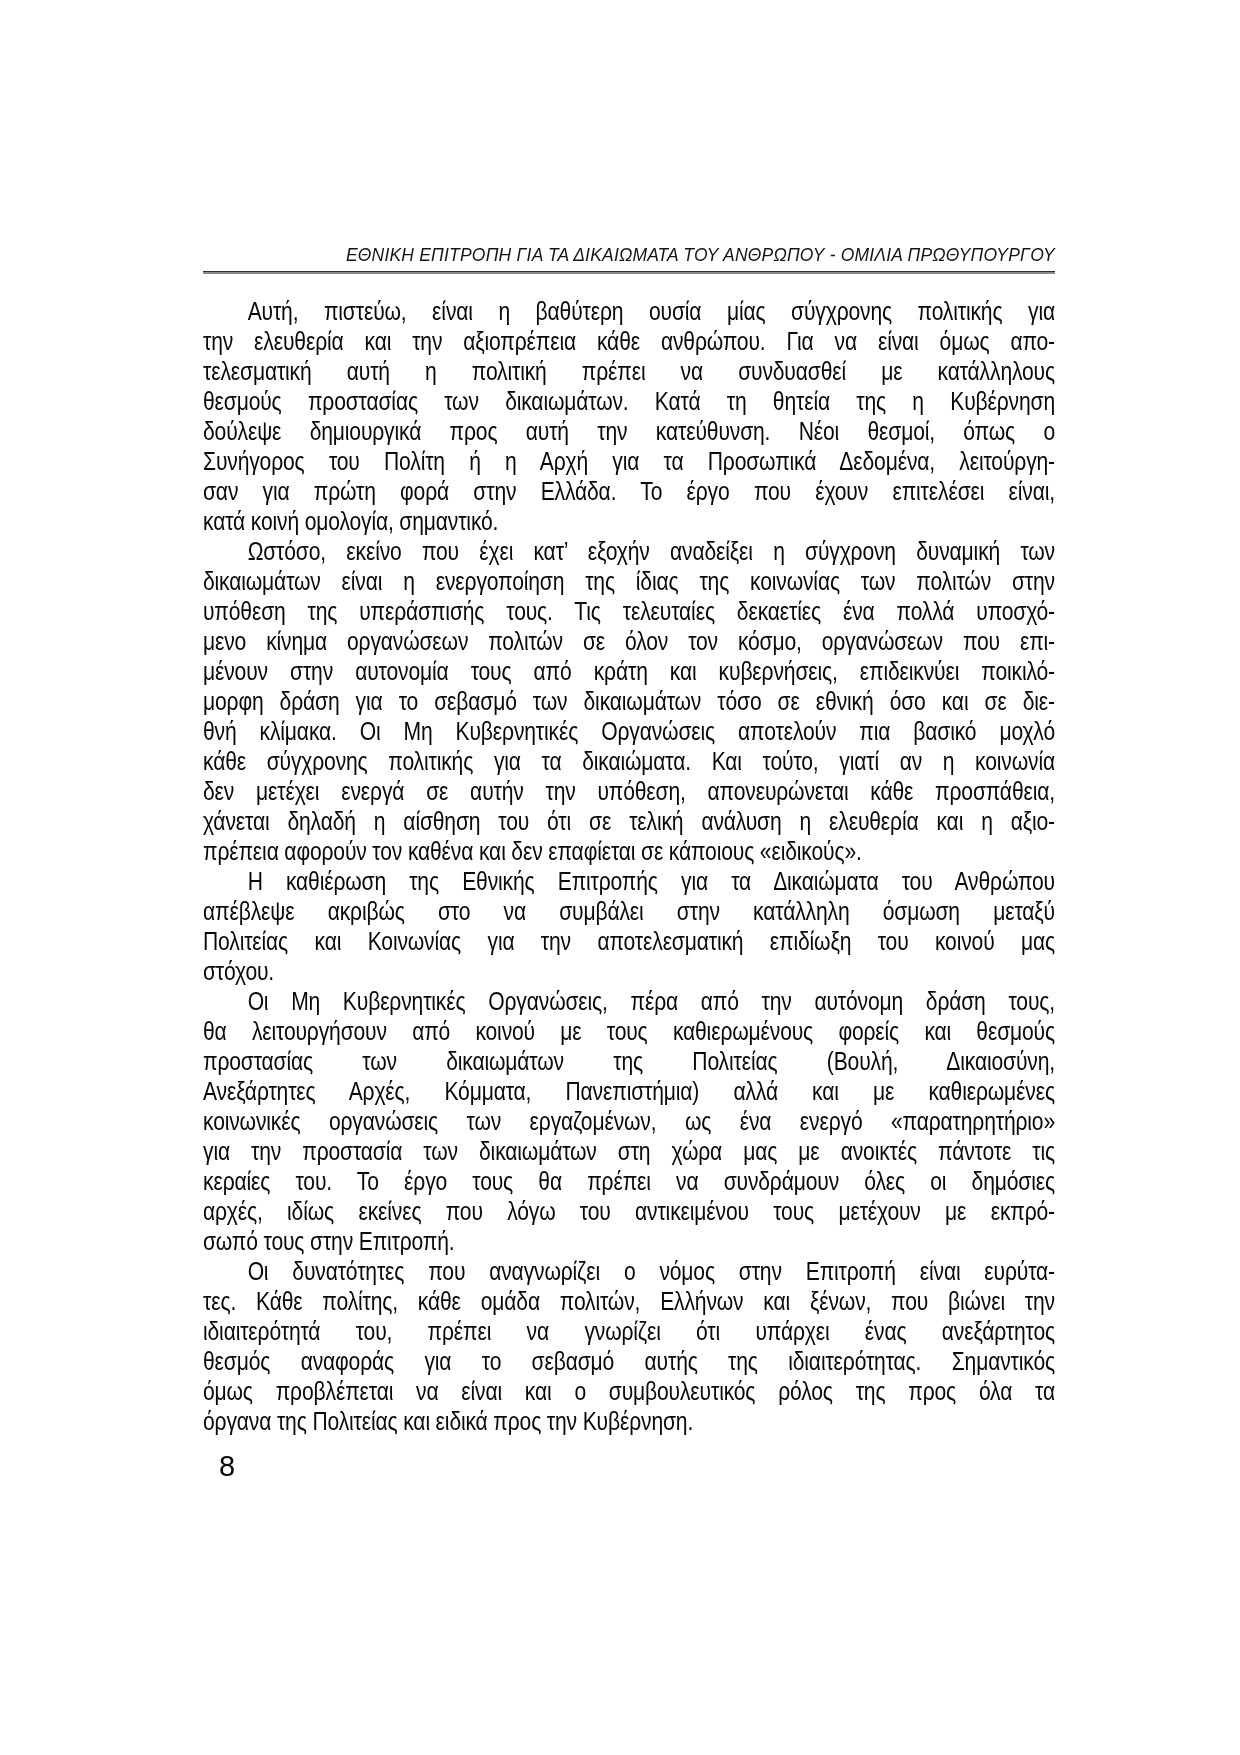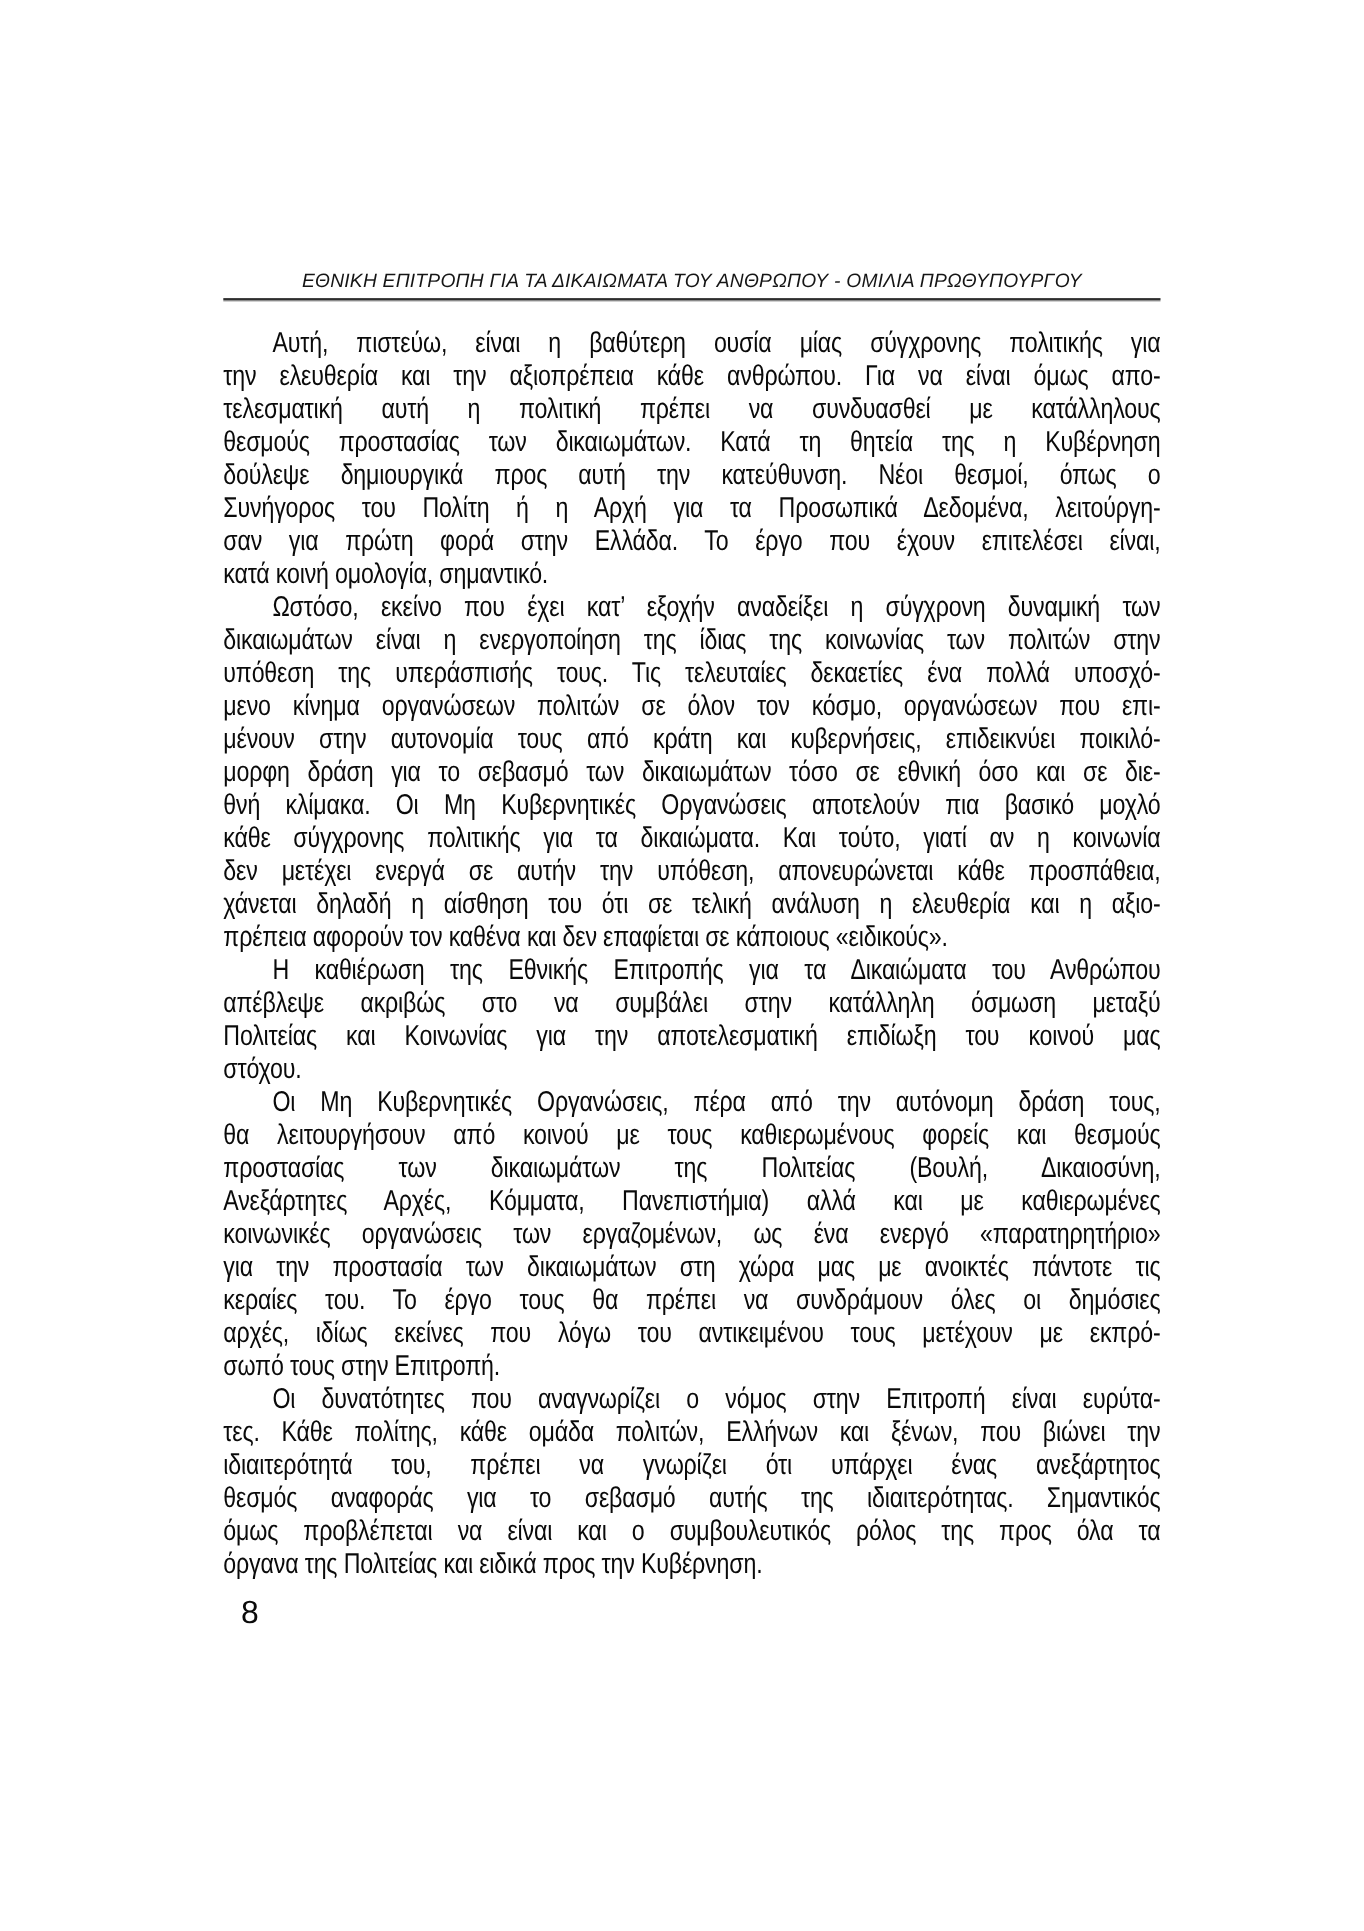--- a/index.html
+++ b/index.html
@@ -19,21 +19,21 @@
   .running-header {
     position: absolute;
     left: 203px;
     top: 244px;
     width: 852px;
   }
   .running-title {
     font-style: italic;
     font-size: 17.5px;
     line-height: 22px;
-    text-align: center;
+    text-align: right;
     letter-spacing: 0.2px;
     color: #151515;
     white-space: nowrap;
   }
   .header-rule {
     margin-top: 5px;
     height: 3px;
     background: linear-gradient(180deg, #2e2e2e 0%, #2e2e2e 45%, #8a8a8a 45%, #8a8a8a 100%);
   }
   .body-text {

